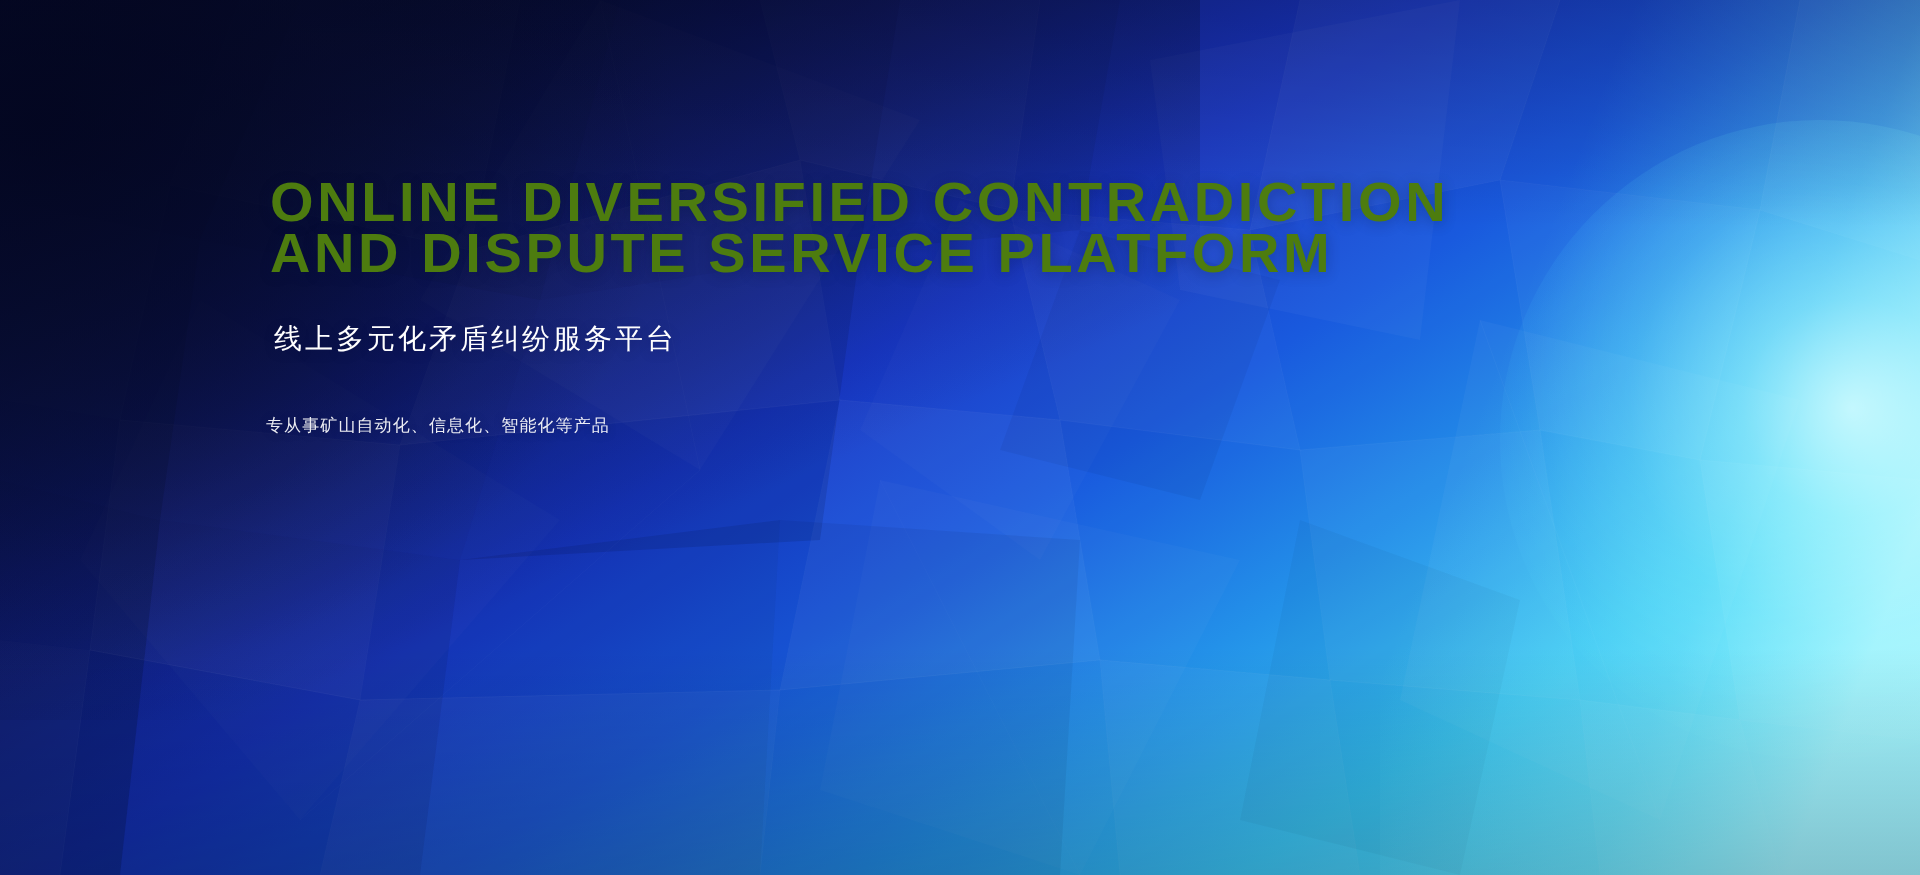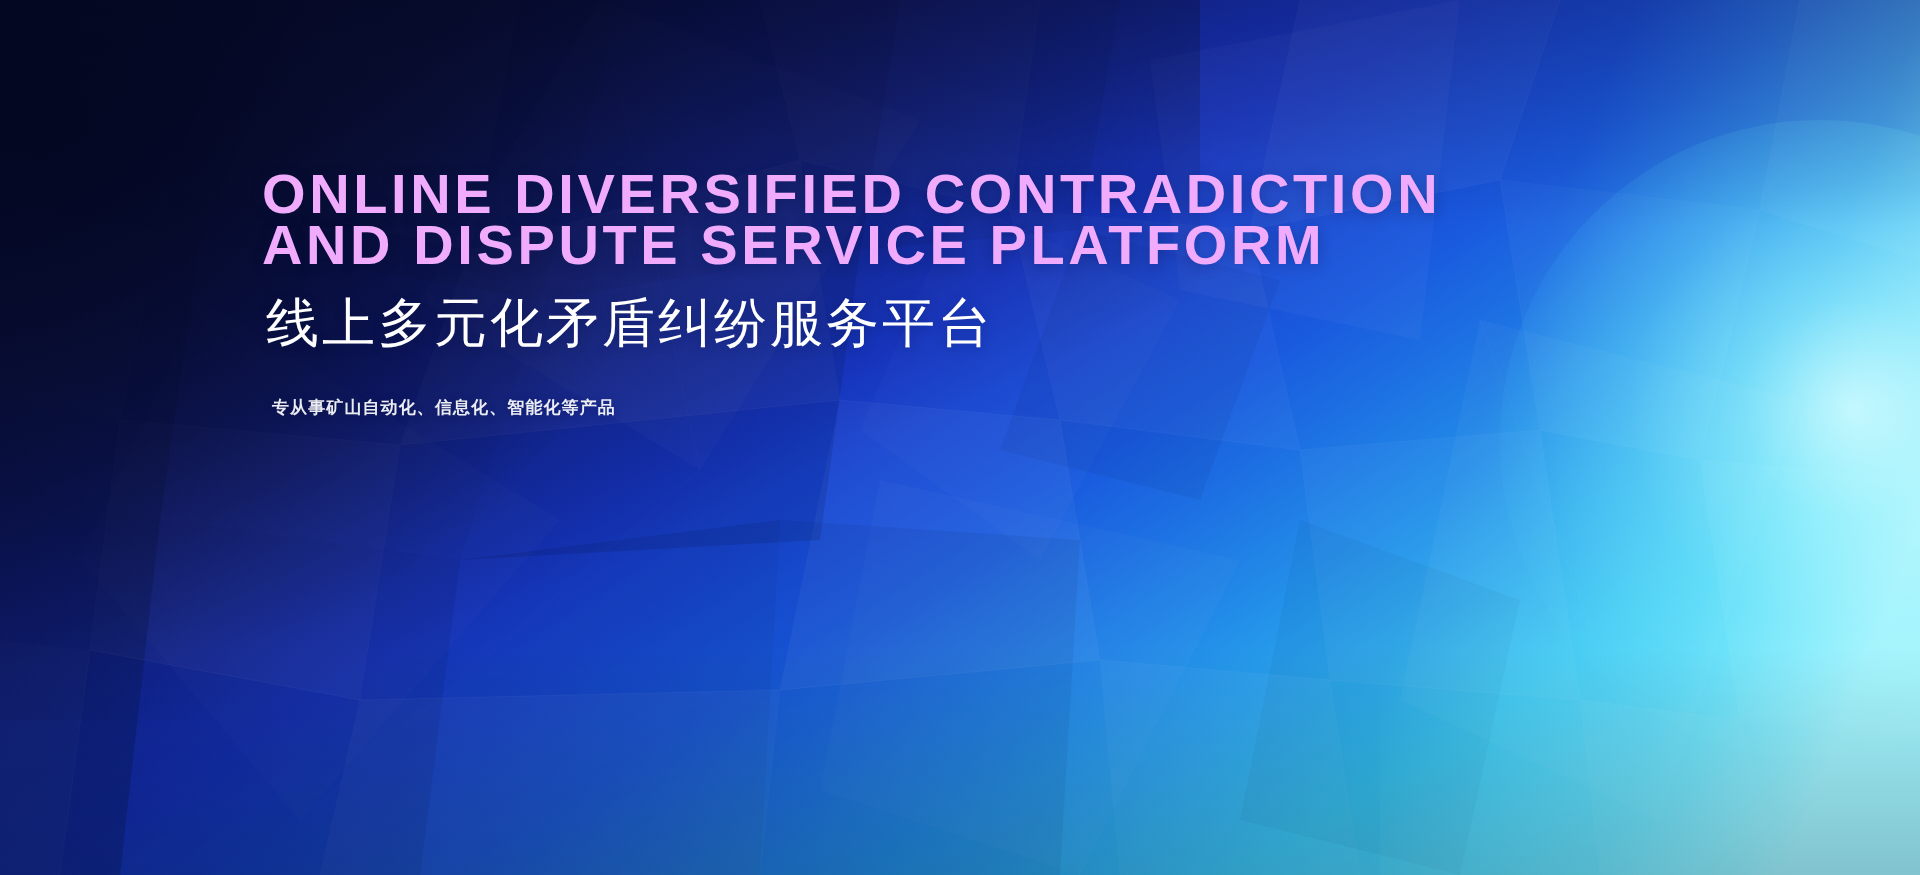--- a/index.html
+++ b/index.html
@@ -69,51 +69,51 @@
   
   .content {
     position: absolute;
     left: 262px;
     top: 168px;
     width: 1250px;
     z-index: 5;
   }
 
   .headline {
-    margin: 0;
-    color: #f0abfc;
+    margin: 8px;
+    color: #4d7c0f;
     font-size: 56px;
     font-weight: 700;
     line-height: 51px;
     letter-spacing: 3.6px;
     text-transform: uppercase;
     white-space: pre-line;
     text-shadow: 0 2px 14px rgba(0, 16, 64, 0.30);
   }
 
   .subtitle-cn {
-    margin: 4px;
+    margin: 12px;
     padding-top: 22px;
     color: #ffffff;
-    font-size: 53px;
+    font-size: 28px;
     font-weight: 400;
     line-height: 54px;
     letter-spacing: 3px;
     text-shadow: 0 2px 12px rgba(0, 16, 64, 0.28);
   }
 
   .desc {
     padding-top: 26px;
   }
 
   .desc-line {
-    margin: 10px;
+    margin: 4px;
     color: rgba(255, 255, 255, 0.92);
     font-size: 17px;
-    font-weight: 700;
+    font-weight: 400;
     line-height: 35px;
     letter-spacing: 1.1px;
     text-shadow: 0 1px 8px rgba(0, 16, 64, 0.34);
   }
 </style>
 </head>
 <body>
 
 <div class="banner">
 

